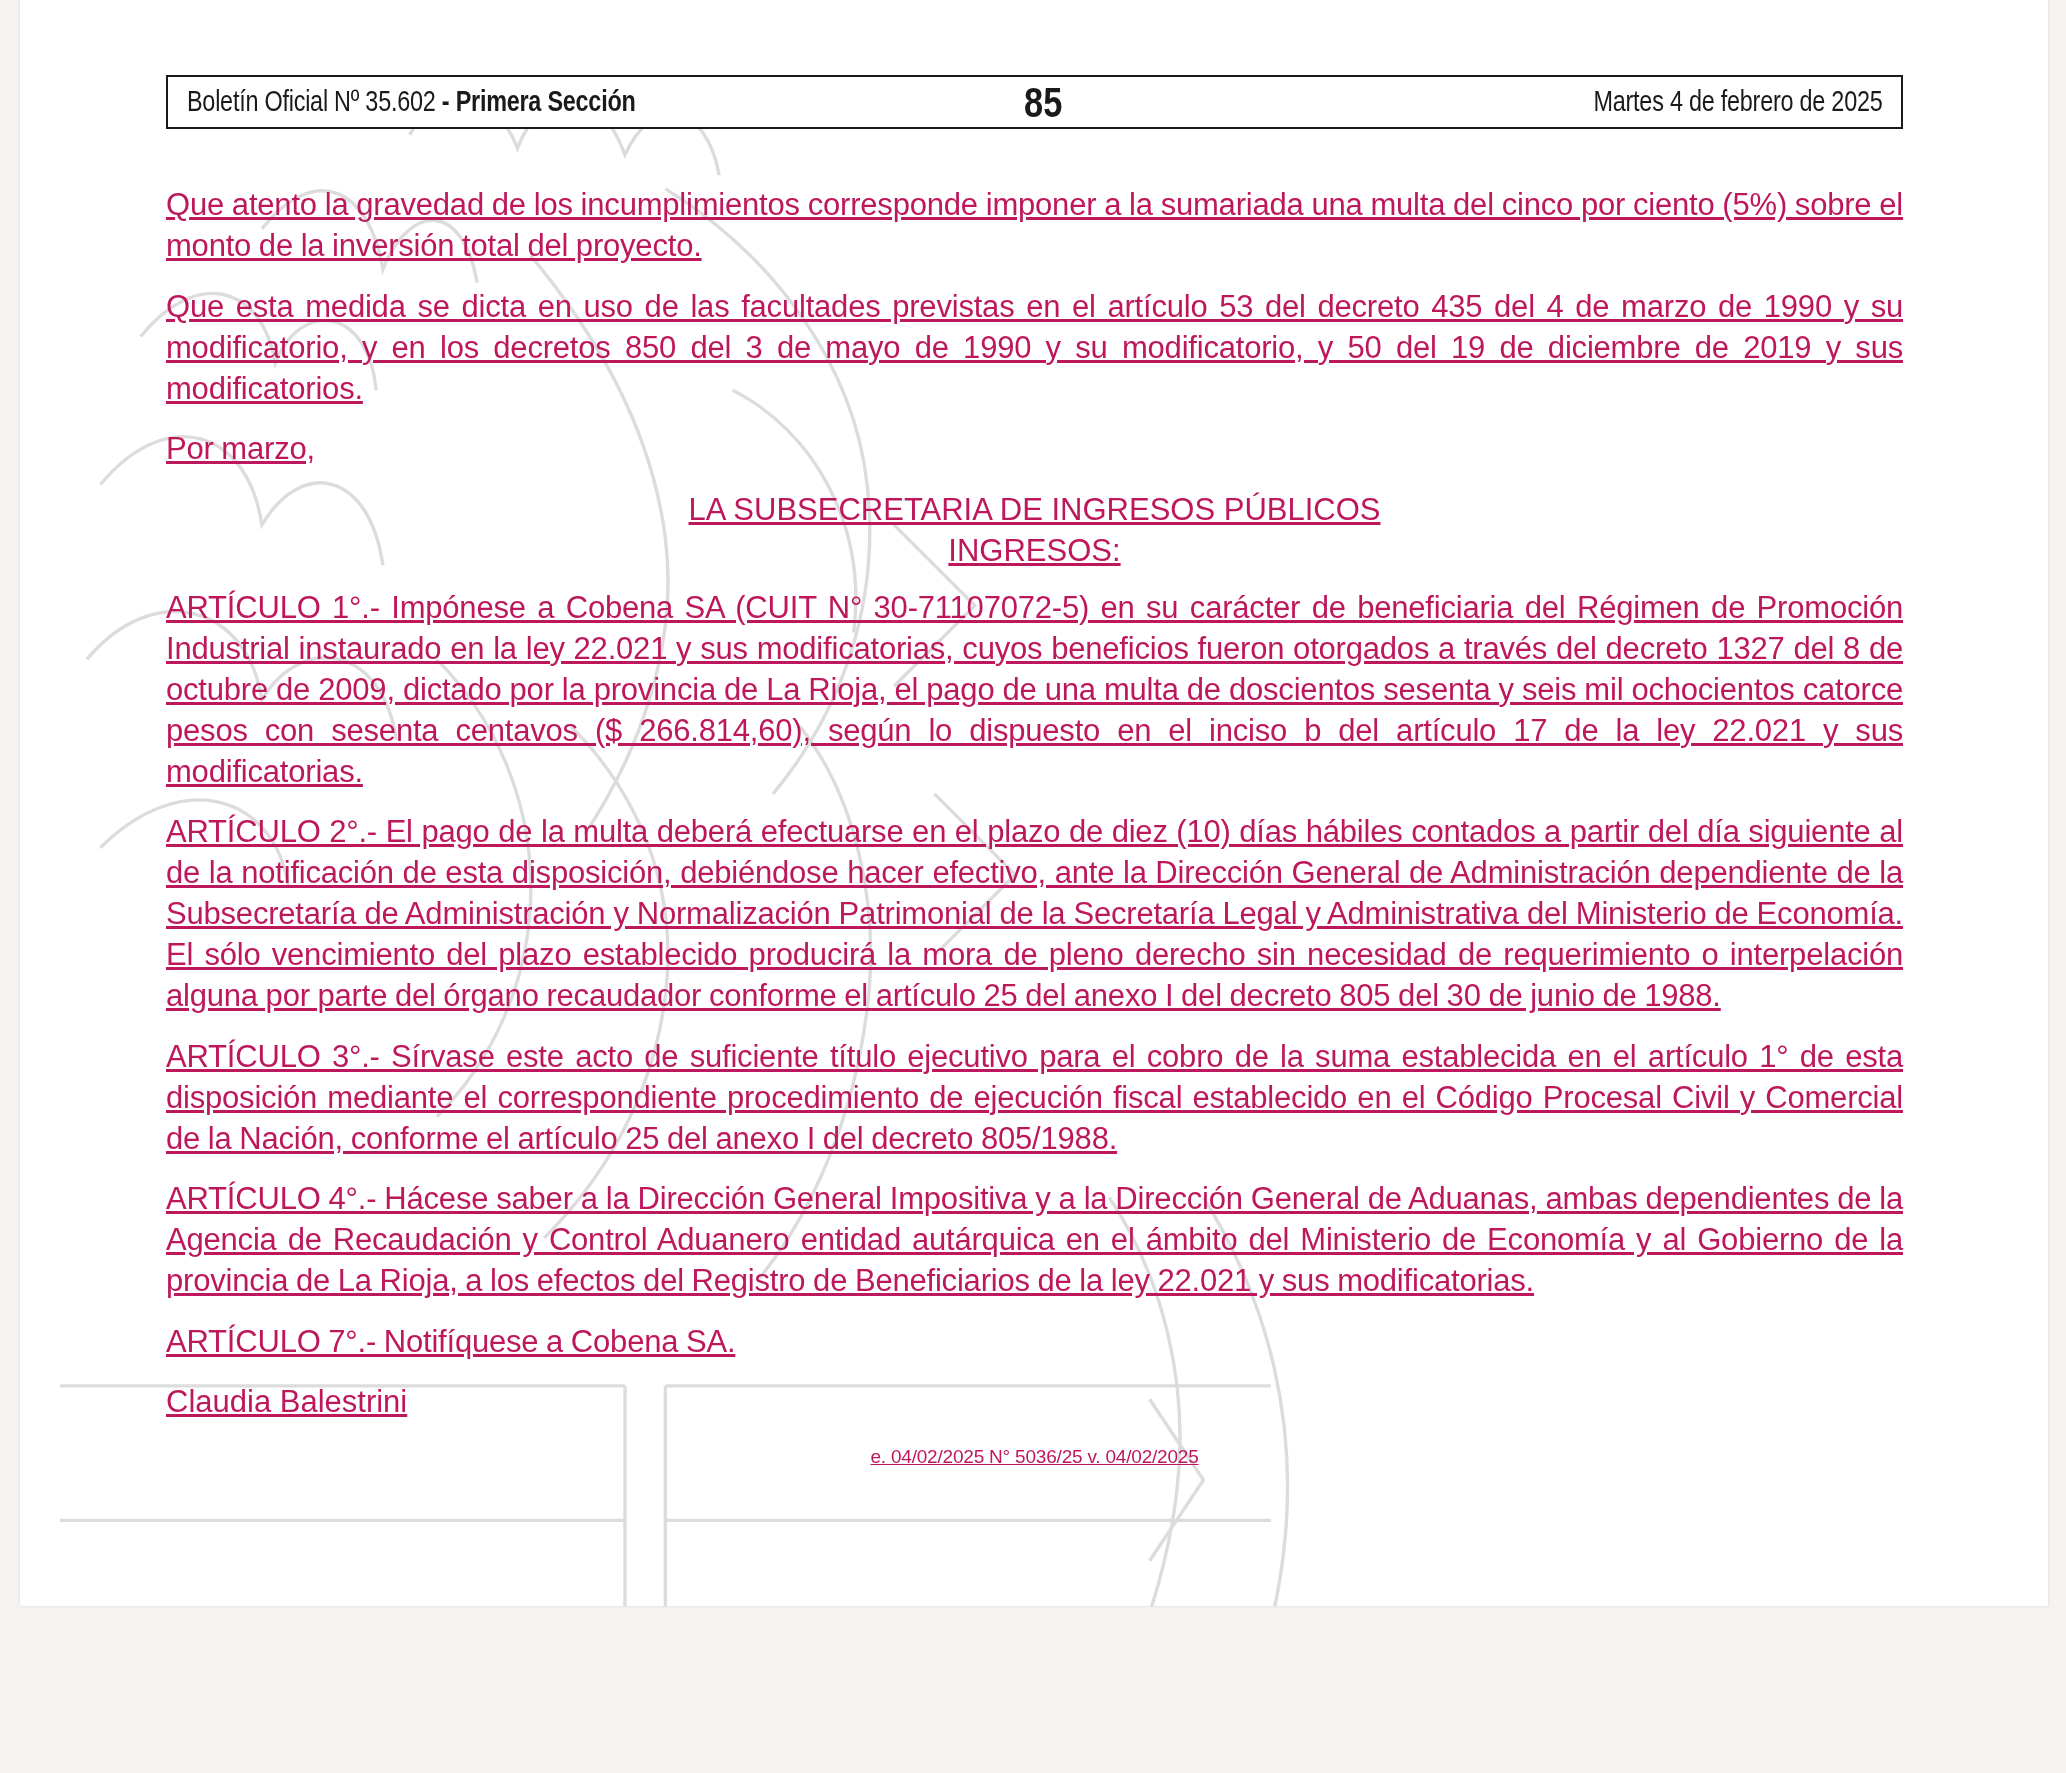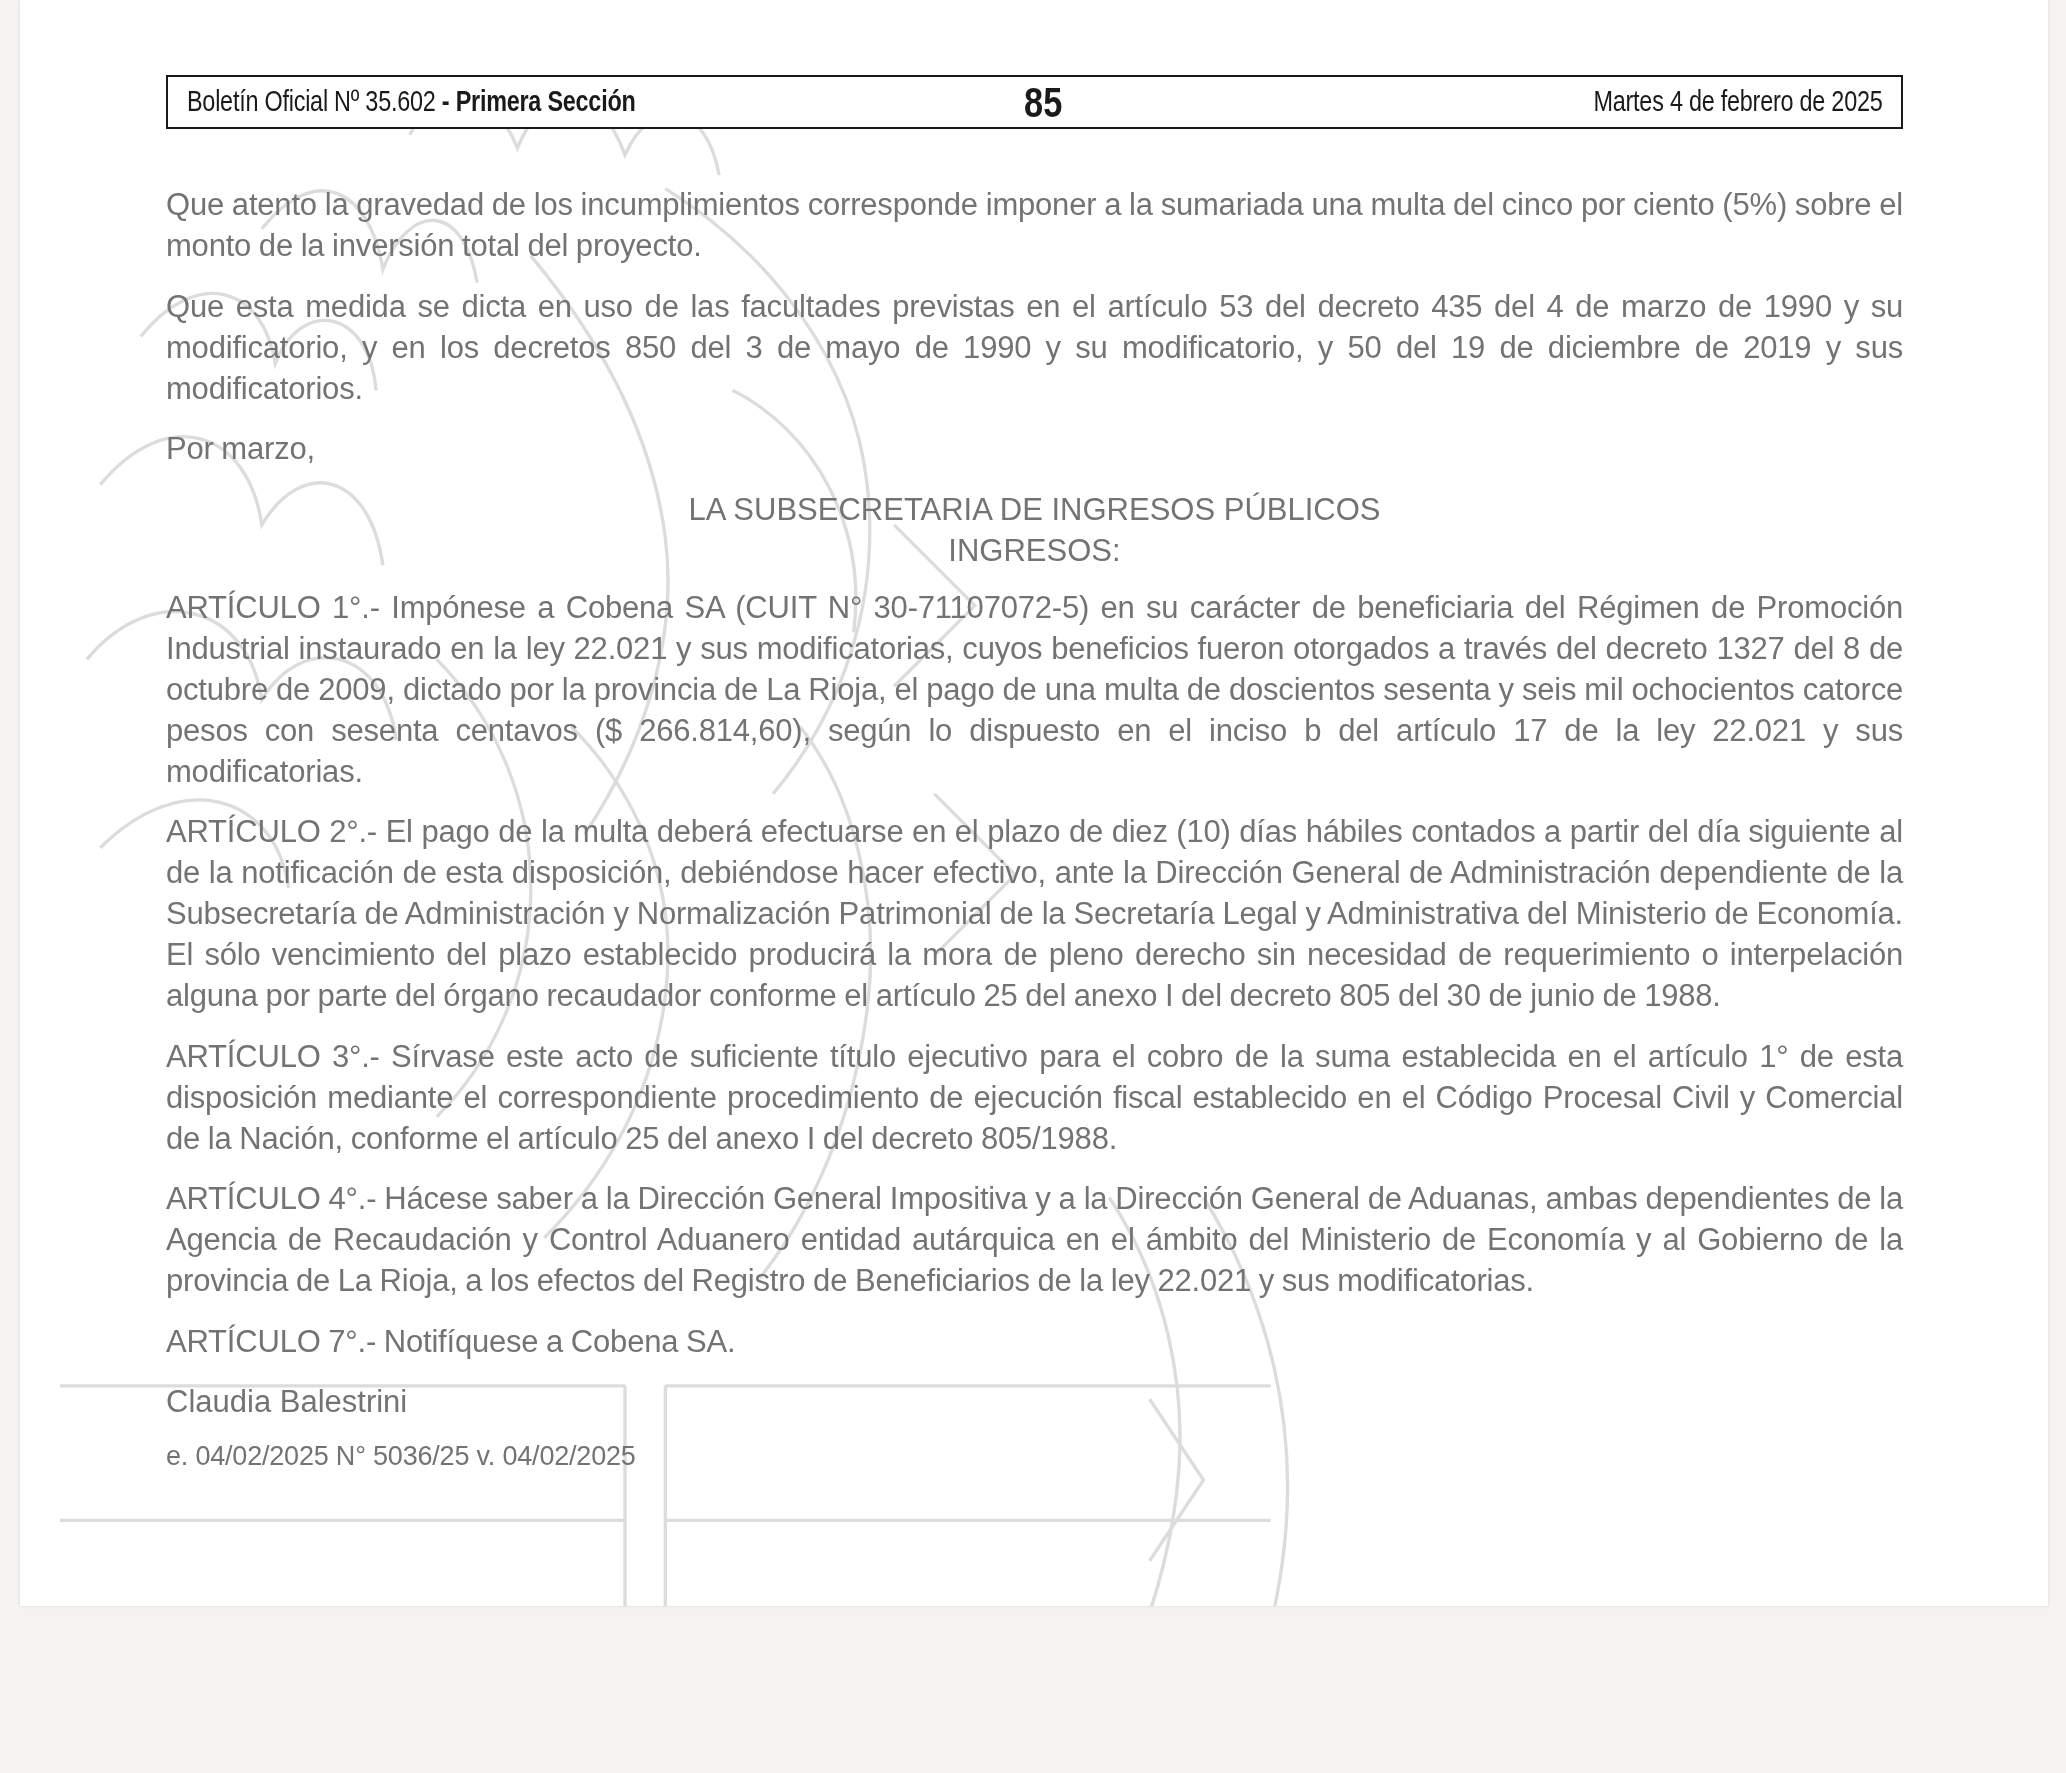--- a/index.html
+++ b/index.html
@@ -79,40 +79,41 @@
       transform: scaleX(0.78);
       transform-origin: right center;
       white-space: nowrap;
       letter-spacing: -0.3px;
     }
     .content {
       position: absolute;
       left: 146px;
       top: 184px;
       width: 1737px;
-      color: #737373;
+      color: #be185d;
       font-size: 31px;
       line-height: 41px;
+      text-decoration: underline;
     }
     .para {
       margin: 0 0 19.5px 0;
       text-align: justify;
       text-align-last: left;
       letter-spacing: -0.2px;
       word-spacing: -0.7px;
     }
     .center {
       text-align: center;
       margin: 0;
     }
     .center-block { margin-bottom: 16px; }
     .signature { margin: 0 0 13.5px 0; }
     .footer-ref {
-      text-align: left;
-      font-size: 27px;
+      text-align: center;
+      font-size: 19px;
       margin-top: 12px;
       letter-spacing: -0.2px;
     }
   </style>
 </head>
 <body>
 
 <div class="page">
 
   <svg class="watermark" viewBox="0 0 1900 2560" fill="none" stroke="#dcdcdc" stroke-width="5">

